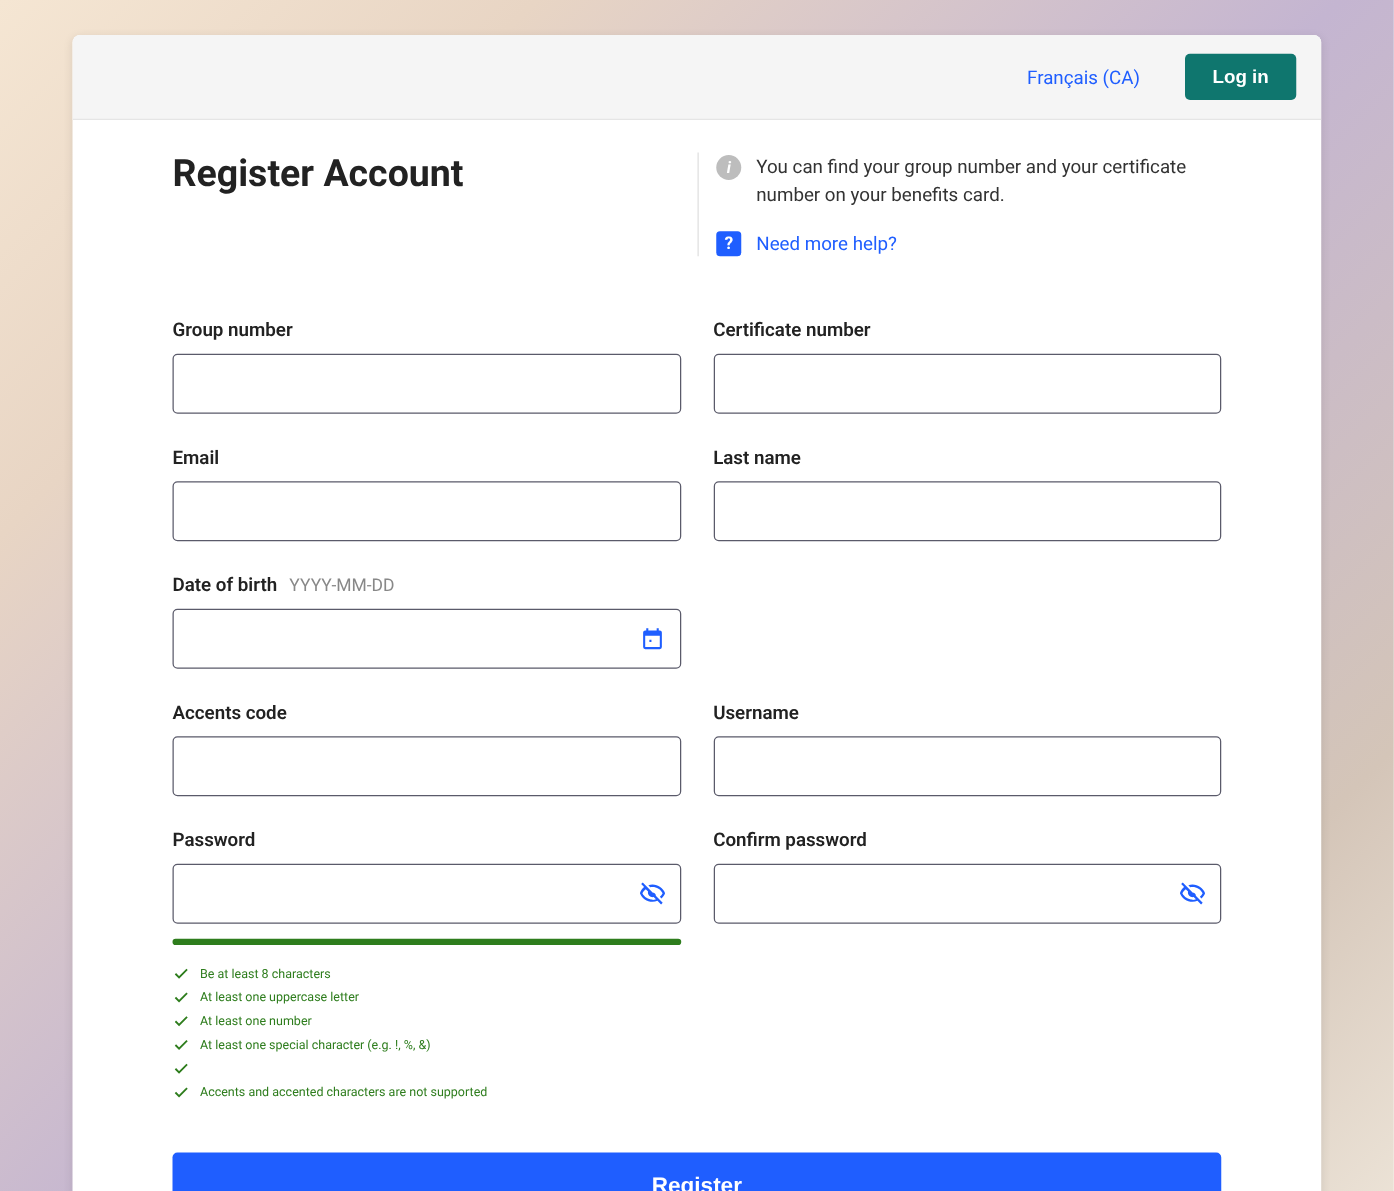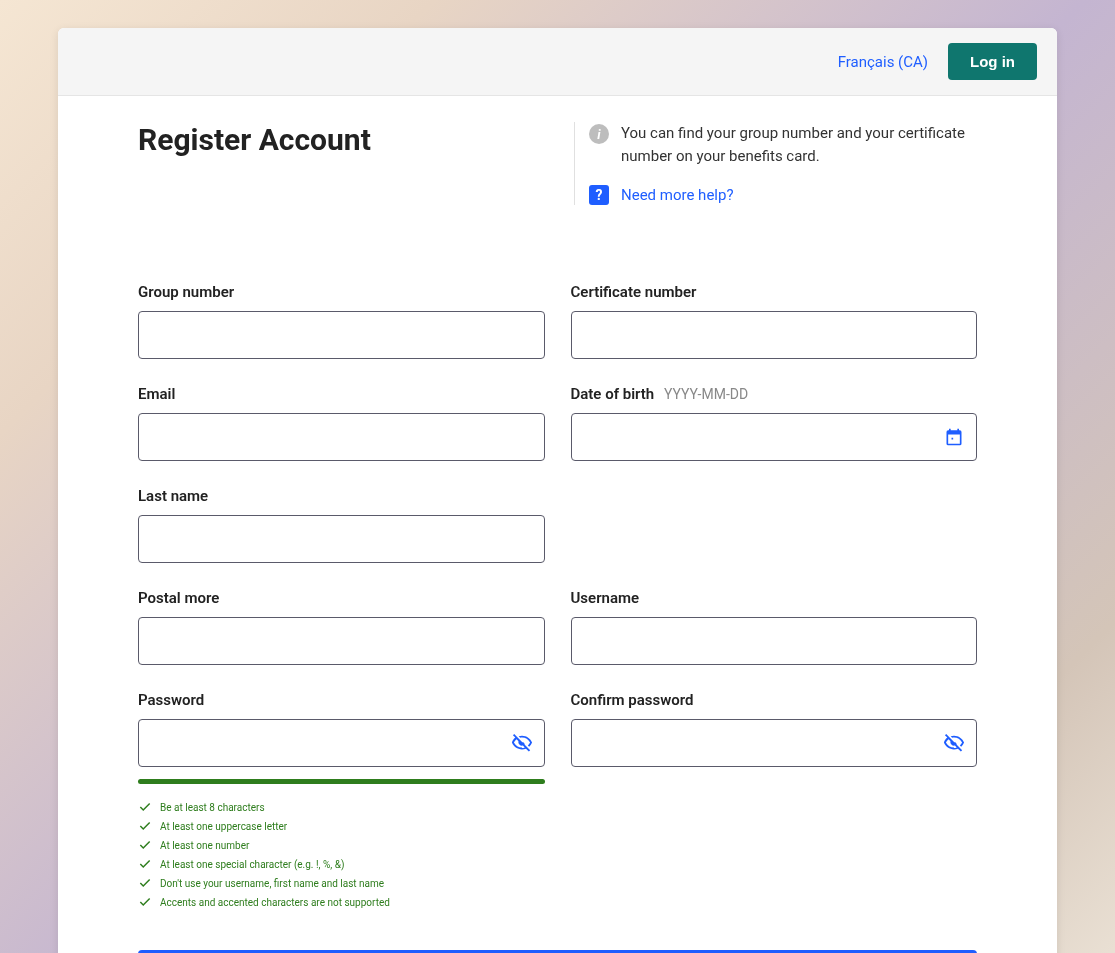--- a/index.html
+++ b/index.html
@@ -19,21 +19,21 @@
       box-shadow: 0 2px 8px rgba(0,0,0,0.1);
       overflow: hidden;
     }
     .topbar {
       background: #f5f5f5;
       border-bottom: 1px solid #e5e5e5;
       padding: 15px 20px;
       display: flex;
       justify-content: flex-end;
       align-items: center;
-      gap: 20px;
+      gap: 36px;
     }
     .lang-link {
       color: #1f5eff;
       text-decoration: none;
       font-size: 15px;
       cursor: pointer;
     }
     .login-btn {
       background: #0f766e;
       color: #fff;
@@ -42,22 +42,22 @@
       padding: 10px 22px;
       font-size: 15px;
       font-weight: 600;
       cursor: pointer;
     }
     .content {
       padding: 26px 80px 26px 80px;
     }
     .header-row {
       display: flex;
-      gap: 16px;
-      margin-bottom: 78px;
+      gap: 0;
+      margin-bottom: 50px;
     }
     .header-left {
       flex: 0 0 420px;
       padding-right: 10px;
     }
     .header-right {
       flex: 1;
       border-left: 1px solid #e0e0e0;
       padding-left: 14px;
     }
@@ -247,45 +247,45 @@
       </div>
 
       <div class="field">
         <label>Email</label>
         <div class="input-wrap">
           <input type="text" value="" style="">
         </div>
       </div>
 
       <div class="field">
+        <label>Last name</label>
+        <div class="input-wrap">
+          <input type="text" value="" style="">
+        </div>
+      </div>
+
+      <div class="field">
         <label>
           <span>Date of birth</span>
           <span class="hint">YYYY-MM-DD</span>
         </label>
         <div class="input-wrap">
           <input type="text" class="with-icon" value="" style="">
           <span class="input-icon">
             <svg viewBox="0 0 24 24" width="20" height="20" fill="currentColor">
                 <path d="M19 4h-1V2h-2v2H8V2H6v2H5a2 2 0 0 0-2 2v14a2 2 0 0 0 2 2h14a2 2 0 0 0 2-2V6a2 2 0 0 0-2-2zm0 16H5V9h14v11zM9 13h2v2H9z"></path>
               </svg>
           </span>
         </div>
       </div>
 
-      <div class="field">
-        <label>Last name</label>
-        <div class="input-wrap">
-          <input type="text" value="" style="">
-        </div>
-      </div>
-
       <div class="empty-cell"></div>
 
       <div class="field">
-        <label>Postal more</label>
+        <label>Accents code</label>
         <div class="input-wrap">
           <input type="text" value="" style="">
         </div>
       </div>
 
       <div class="field">
         <label>Username</label>
         <div class="input-wrap">
           <input type="text" value="" style="">
         </div>
@@ -338,21 +338,20 @@
         <div class="rule">
           <svg class="rule-check" viewBox="0 0 24 24" fill="none" stroke="currentColor" stroke-width="2.5">
               <polyline points="20 6 9 17 4 12"></polyline>
             </svg>
           <span>At least one special character (e.g. !, %, &amp;)</span>
         </div>
         <div class="rule">
           <svg class="rule-check" viewBox="0 0 24 24" fill="none" stroke="currentColor" stroke-width="2.5">
               <polyline points="20 6 9 17 4 12"></polyline>
             </svg>
-          <span>Don't use your username, first name and last name</span>
         </div>
         <div class="rule">
           <svg class="rule-check" viewBox="0 0 24 24" fill="none" stroke="currentColor" stroke-width="2.5">
               <polyline points="20 6 9 17 4 12"></polyline>
             </svg>
           <span>Accents and accented characters are not supported</span>
         </div>
       </div>
 
       <button class="register-btn">Register</button>

